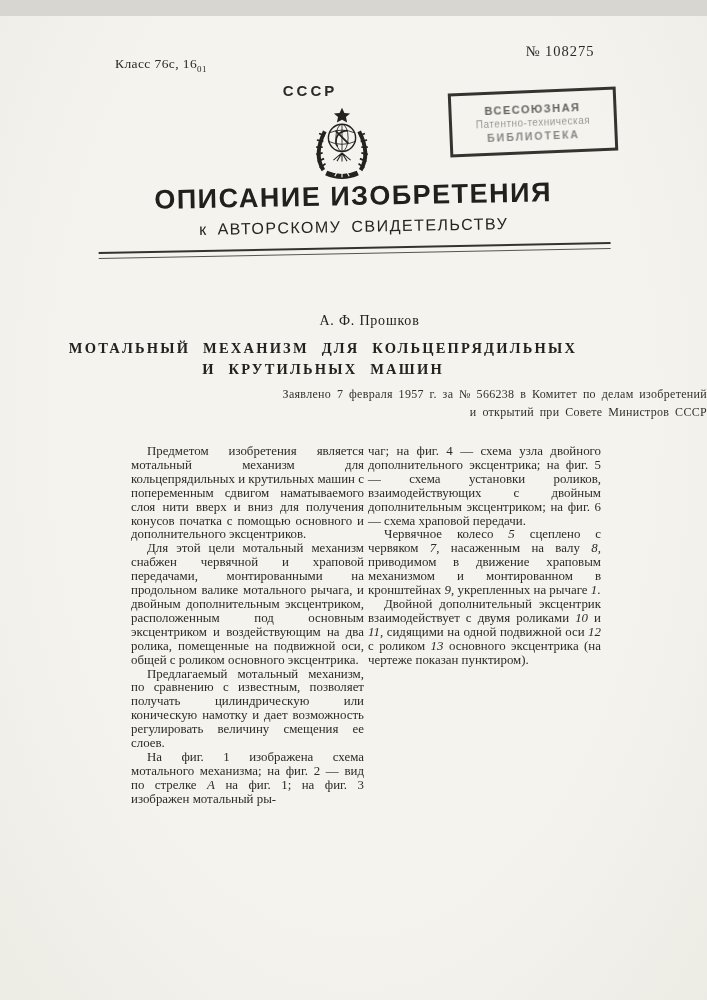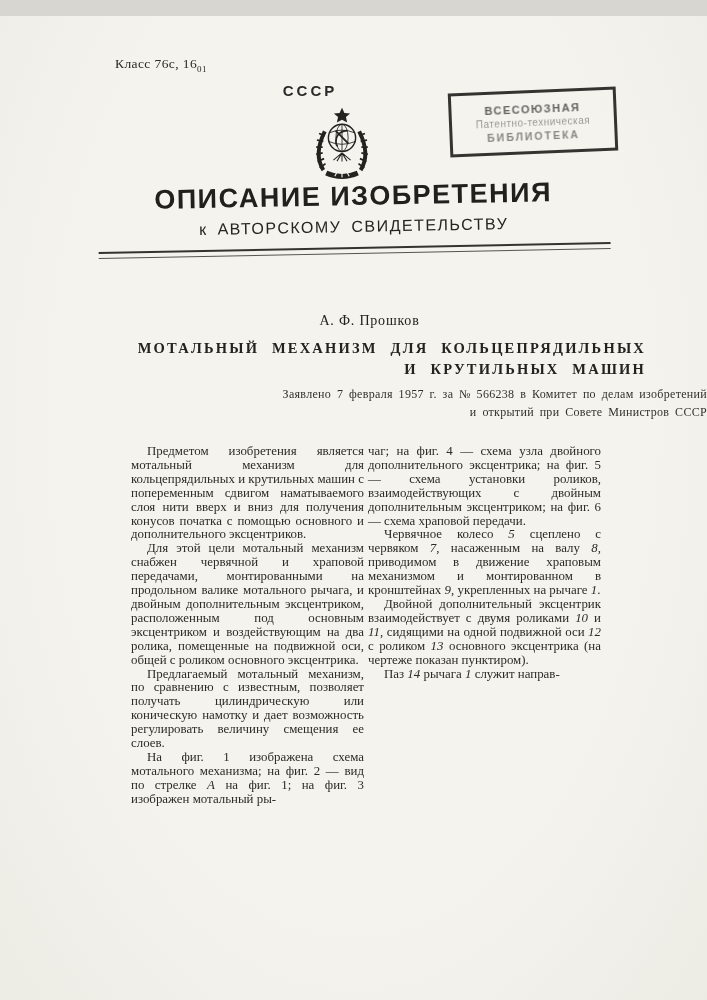--- a/index.html
+++ b/index.html
@@ -42,21 +42,21 @@
   .doc-title{margin:0;font-family:"Liberation Sans", sans-serif;font-weight:bold;
     font-size:27px;letter-spacing:1.5px;color:#21201d;}
   .doc-subtitle{margin:6px 0 0 0;font-family:"Liberation Sans", sans-serif;
     font-size:16px;letter-spacing:1.5px;word-spacing:4px;color:#26251f;}
   .divider{margin:11px auto 0 auto;width:512px;height:4px;
     border-top:2px solid #35332f;border-bottom:1px solid #55534e;}
 
   .author{left:16px;top:297px;width:707px;text-align:center;
     font-weight:normal;font-size:14px;letter-spacing:.8px;color:#23221f;}
 
-  .invention-title{left:0;top:322px;width:646px;text-align:right;
+  .invention-title{left:0;top:322px;width:646px;text-align:center;
     font-weight:bold;font-size:14.5px;line-height:21px;letter-spacing:2.2px;word-spacing:7px;color:#23221f;}
 
   .filing{left:0;top:369px;width:707px;text-align:right;
     font-size:12px;line-height:18px;letter-spacing:.3px;word-spacing:2.5px;color:#33312c;}
 
   .col{top:429px;width:233px;font-size:12.9px;line-height:13.9px;
     text-align:justify;color:#2d2b27;}
   .col-left{left:131px;}
   .col-right{left:368px;}
   .para{margin:0;}
@@ -65,20 +65,21 @@
 </style>
 </head>
 <body>
 
 <div class="page">
 
   <div class="abs class-line">
     <span>Класс 76с, 16</span><sub>01</sub>
   </div>
 
+  <div class="abs doc-number">№ 108275</div>
 
   <div class="abs country">СССР</div>
 
   <div class="abs stamp">
     <div class="s1">ВСЕСОЮЗНАЯ</div>
     <div class="s2">Патентно-техническая</div>
     <div class="s3">БИБЛИОТЕКА</div>
   </div>
 
   <svg class="abs emblem" width="72" height="76" viewBox="0 0 100 106" fill="none">
@@ -127,16 +128,15 @@
   <div class="abs col col-left">
       <p class="para indent"><span>Предметом изобретения является мотальный механизм для кольцепрядильных и крутильных машин с попеременным сдвигом наматываемого слоя нити вверх и вниз для получения конусов початка с помощью основного и дополнительного эксцентриков.</span></p>
       <p class="para indent"><span>Для этой цели мотальный механизм снабжен червячной и храповой передачами, монтированными на продольном валике мотального рычага, и двойным дополнительным эксцентриком, расположенным под основным эксцентриком и воздействующим на два ролика, помещенные на подвижной оси, общей с роликом основного эксцентрика.</span></p>
       <p class="para indent"><span>Предлагаемый мотальный механизм, по сравнению с известным, позволяет получать цилиндрическую или коническую намотку и дает возможность регулировать величину смещения ее слоев.</span></p>
       <p class="para indent"><span>На фиг. 1 изображена схема мотального механизма; на фиг. 2 — вид по стрелке </span><i>А</i><span> на фиг. 1; на фиг. 3 изображен мотальный ры-</span></p>
     </div>
   <div class="abs col col-right">
       <p class="para"><span>чаг; на фиг. 4 — схема узла двойного дополнительного эксцентрика; на фиг. 5 — схема установки роликов, взаимодействующих с двойным дополнительным эксцентриком; на фиг. 6 — схема храповой передачи.</span></p>
       <p class="para indent"><span>Червячное колесо </span><i>5</i><span> сцеплено с червяком </span><i>7</i><span>, насаженным на валу </span><i>8</i><span>, приводимом в движение храповым механизмом и монтированном в кронштейнах </span><i>9</i><span>, укрепленных на рычаге </span><i>1</i><span>.</span></p>
       <p class="para indent"><span>Двойной дополнительный эксцентрик взаимодействует с двумя роликами </span><i>10</i><span> и </span><i>11</i><span>, сидящими на одной подвижной оси </span><i>12</i><span> с роликом </span><i>13</i><span> основного эксцентрика (на чертеже показан пунктиром).</span></p>
-      <p class="para indent"><span>Паз </span><i>14</i><span> рычага </span><i>1</i><span> служит направ-</span></p>
     </div>
 
 </div>
 
 </body></html>

